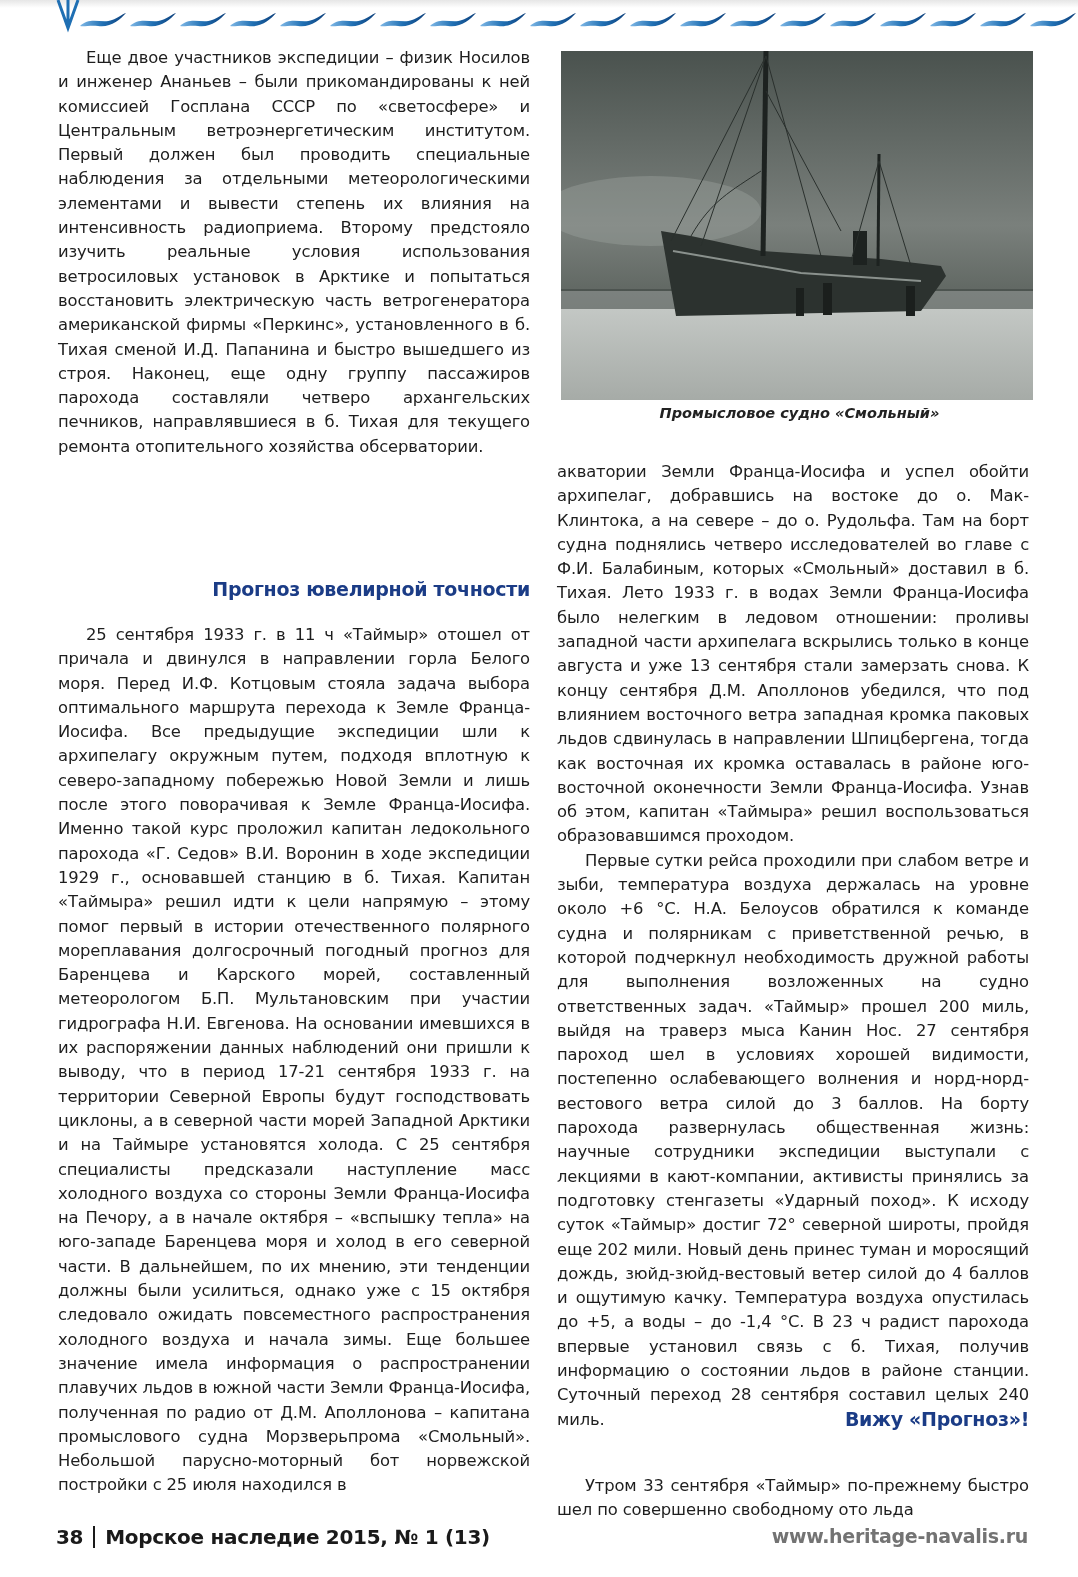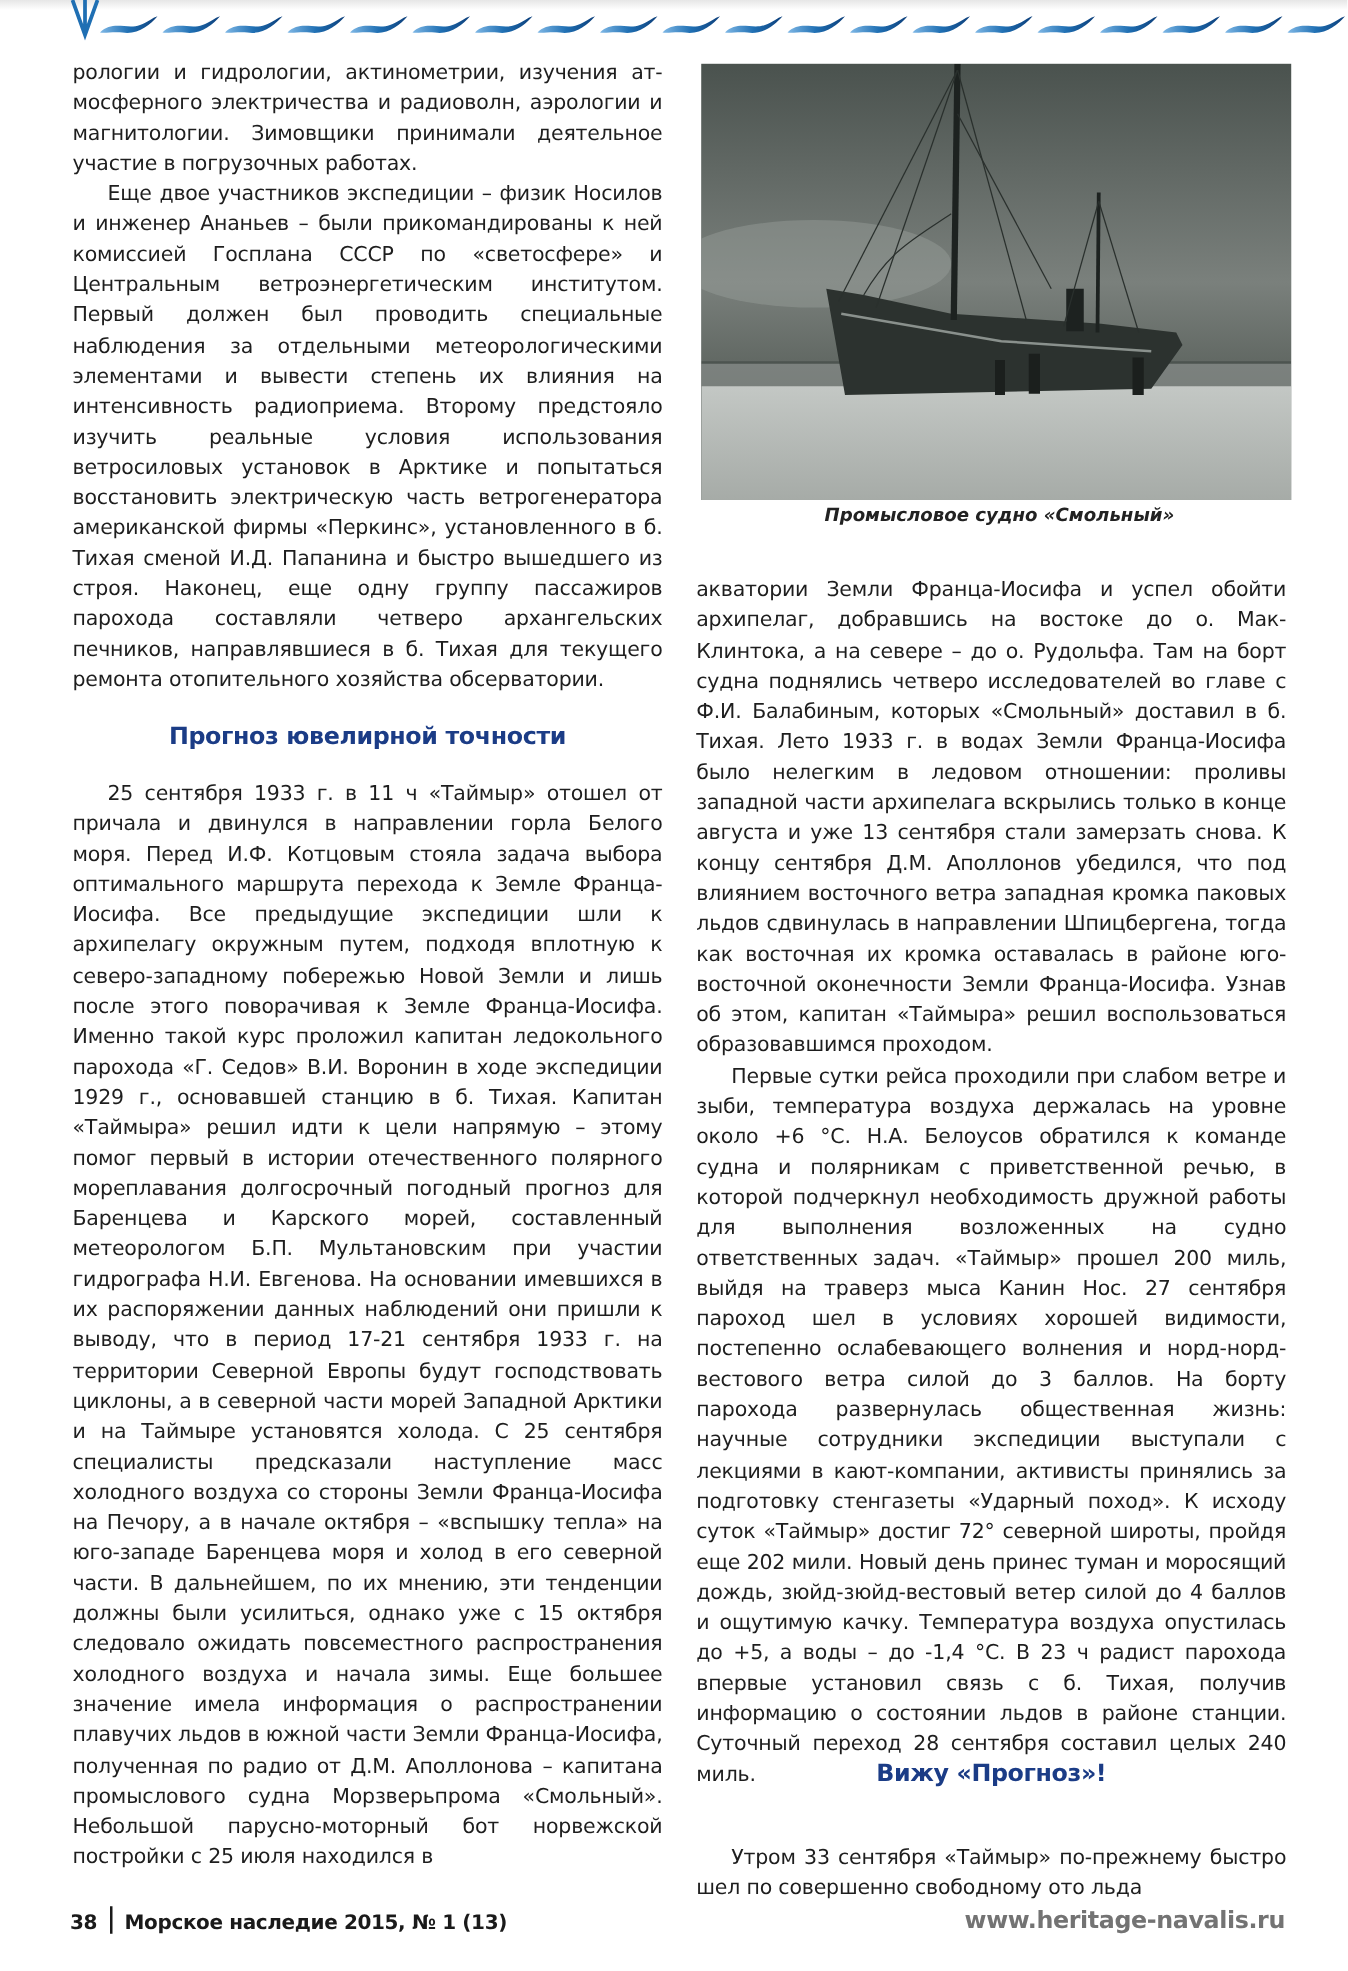--- a/index.html
+++ b/index.html
@@ -15,34 +15,34 @@
   .ornament { position: absolute; left: 40px; top: 0; width: 1040px; height: 36px; }
   .col {
     position: absolute; font-size: 16.4px; line-height: 24.3px;
     text-align: justify; letter-spacing: -0.15px; word-spacing: 0px;
   }
   .col p { margin: 0; hyphens: manual; }
   .col p.indent { text-indent: 28px; }
   .left-col { left: 58px; width: 472px; }
   .right-col { left: 557px; width: 472px; margin-top: 24px; }
   .heading {
-    position: absolute; text-align: center;
+    position: absolute; text-align: right;
     font-family: "DejaVu Sans", sans-serif; font-weight: bold;
     color: #1b3c86; font-size: 19px; letter-spacing: -0.3px;
   }
   .photo {
     position: absolute; left: 561px; top: 51px; width: 472px; height: 349px;
     background: #6e7470; overflow: hidden;
   }
   .caption {
     position: absolute; left: 557px; top: 405px; width: 485px; text-align: center;
     font-style: italic; font-weight: bold; font-size: 14.5px; color: #222;
   }
   .footer-left {
-    position: absolute; left: 56px; top: 1525px; font-weight: bold; font-size: 16px;
+    position: absolute; left: 56px; top: 1525px; font-weight: bold; font-size: 20px;
     color: #1a1a1a; letter-spacing: -0.3px;
   }
   .footer-left .sep { display: inline-block; width: 2px; height: 22px; background: #1a1a1a; vertical-align: -4px; margin: 0 10px; }
   .footer-right {
     position: absolute; right: 50px; top: 1525px; font-weight: bold; font-size: 19px;
     color: #737373; letter-spacing: -0.3px;
   }
 </style>
 </head>
 <body>
@@ -76,21 +76,20 @@
       <path d="M740 26 C750 16, 762 24, 772 20 C778 18, 782 14, 786 13 C780 20, 770 28, 758 26 C750 25, 744 27, 740 26 Z" fill="url(#wg)"></path>
       <path d="M790 26 C800 16, 812 24, 822 20 C828 18, 832 14, 836 13 C830 20, 820 28, 808 26 C800 25, 794 27, 790 26 Z" fill="url(#wg)"></path>
       <path d="M840 26 C850 16, 862 24, 872 20 C878 18, 882 14, 886 13 C880 20, 870 28, 858 26 C850 25, 844 27, 840 26 Z" fill="url(#wg)"></path>
       <path d="M890 26 C900 16, 912 24, 922 20 C928 18, 932 14, 936 13 C930 20, 920 28, 908 26 C900 25, 894 27, 890 26 Z" fill="url(#wg)"></path>
       <path d="M940 26 C950 16, 962 24, 972 20 C978 18, 982 14, 986 13 C980 20, 970 28, 958 26 C950 25, 944 27, 940 26 Z" fill="url(#wg)"></path>
       <path d="M990 26 C1000 16, 1012 24, 1022 20 C1028 18, 1032 14, 1036 13 C1030 20, 1020 28, 1008 26 C1000 25, 994 27, 990 26 Z" fill="url(#wg)"></path>
     </g>
 </svg>
 
 <div class="col left-col" style="top:46px;">
-  <p>рологии и гидрологии, актинометрии, изучения ат-мосферного электричества и радиоволн, аэрологии и магнитологии. Зимовщики принимали деятельное участие в погрузочных работах.</p>
   <p class="indent">Еще двое участников экспедиции – физик Носилов и инженер Ананьев – были прикомандированы к ней комиссией Госплана СССР по «светосфере» и Центральным ветроэнергетическим институтом. Первый должен был проводить специальные наблюдения за отдельными метеорологическими элементами и вывести степень их влияния на интенсивность радиоприема. Второму предстояло изучить реальные условия использования ветросиловых установок в Арктике и попытаться восстановить электрическую часть ветрогенератора американской фирмы «Перкинс», установленного в б. Тихая сменой И.Д. Папанина и быстро вышедшего из строя. Наконец, еще одну группу пассажиров парохода составляли четверо архангельских печников, направлявшиеся в б. Тихая для текущего ремонта отопительного хозяйства обсерватории.</p>
 </div>
 
 <div class="heading" style="left:58px; width:472px; top:578px;">Прогноз ювелирной точности</div>
 
 <div class="col left-col" style="top:623px;">
   <p class="indent">25 сентября 1933 г. в 11 ч «Таймыр» отошел от причала и двинулся в направлении горла Белого моря. Перед И.Ф. Котцовым стояла задача выбора оптимального маршрута перехода к Земле Франца-Иосифа. Все предыдущие экспедиции шли к архипелагу окружным путем, подходя вплотную к северо-западному побережью Новой Земли и лишь после этого поворачивая к Земле Франца-Иосифа. Именно такой курс проложил капитан ледокольного парохода «Г. Седов» В.И. Воронин в ходе экспедиции 1929 г., основавшей станцию в б. Тихая. Капитан «Таймыра» решил идти к цели напрямую – этому помог первый в истории отечественного полярного мореплавания долгосрочный погодный прогноз для Баренцева и Карского морей, составленный метеорологом Б.П. Мультановским при участии гидрографа Н.И. Евгенова. На основании имевшихся в их распоряжении данных наблюдений они пришли к выводу, что в период 17-21 сентября 1933 г. на территории Северной Европы будут господствовать циклоны, а в северной части морей Западной Арктики и на Таймыре установятся холода. С 25 сентября специалисты предсказали наступление масс холодного воздуха со стороны Земли Франца-Иосифа на Печору, а в начале октября – «вспышку тепла» на юго-западе Баренцева моря и холод в его северной части. В дальнейшем, по их мнению, эти тенденции должны были усилиться, однако уже с 15 октября следовало ожидать повсеместного распространения холодного воздуха и начала зимы. Еще большее значение имела информация о распространении плавучих льдов в южной части Земли Франца-Иосифа, полученная по радио от Д.М. Аполлонова – капитана промыслового судна Морзверьпрома «Смольный». Небольшой парусно-моторный бот норвежской постройки с 25 июля находился в</p>
 </div>
 
 <div class="photo">

